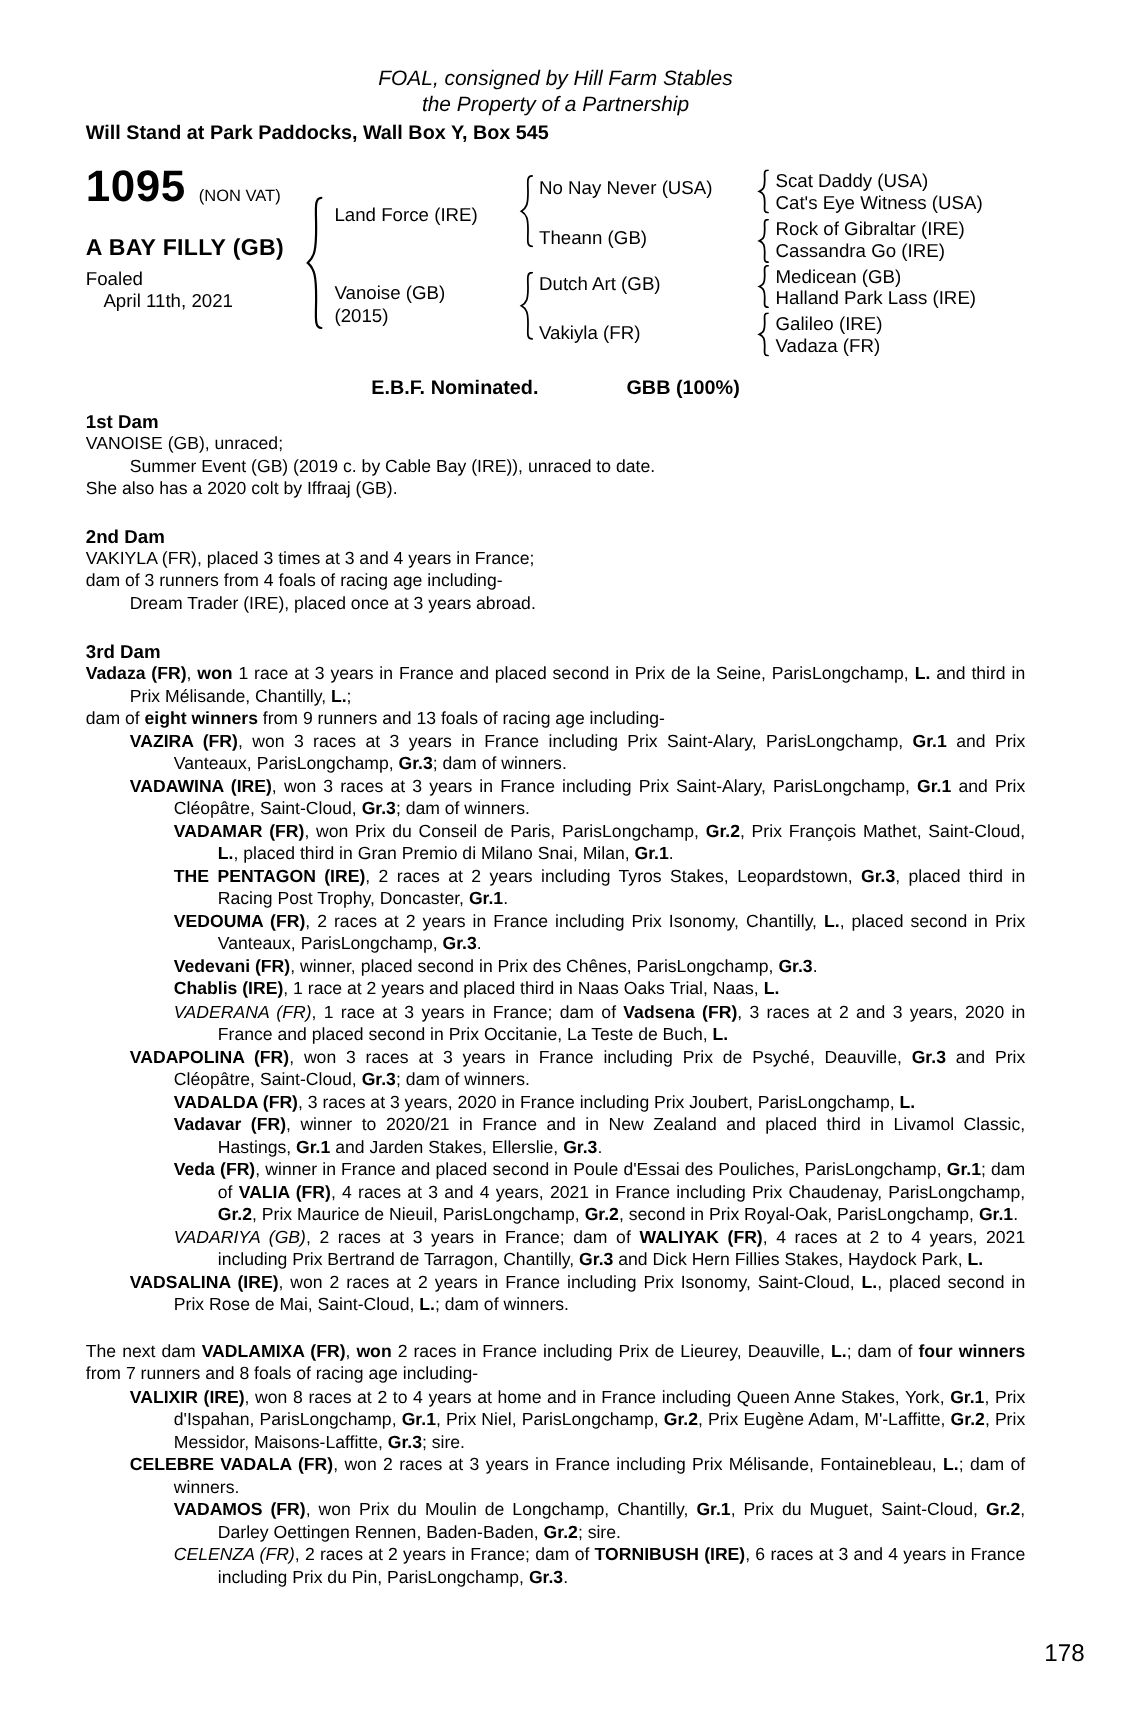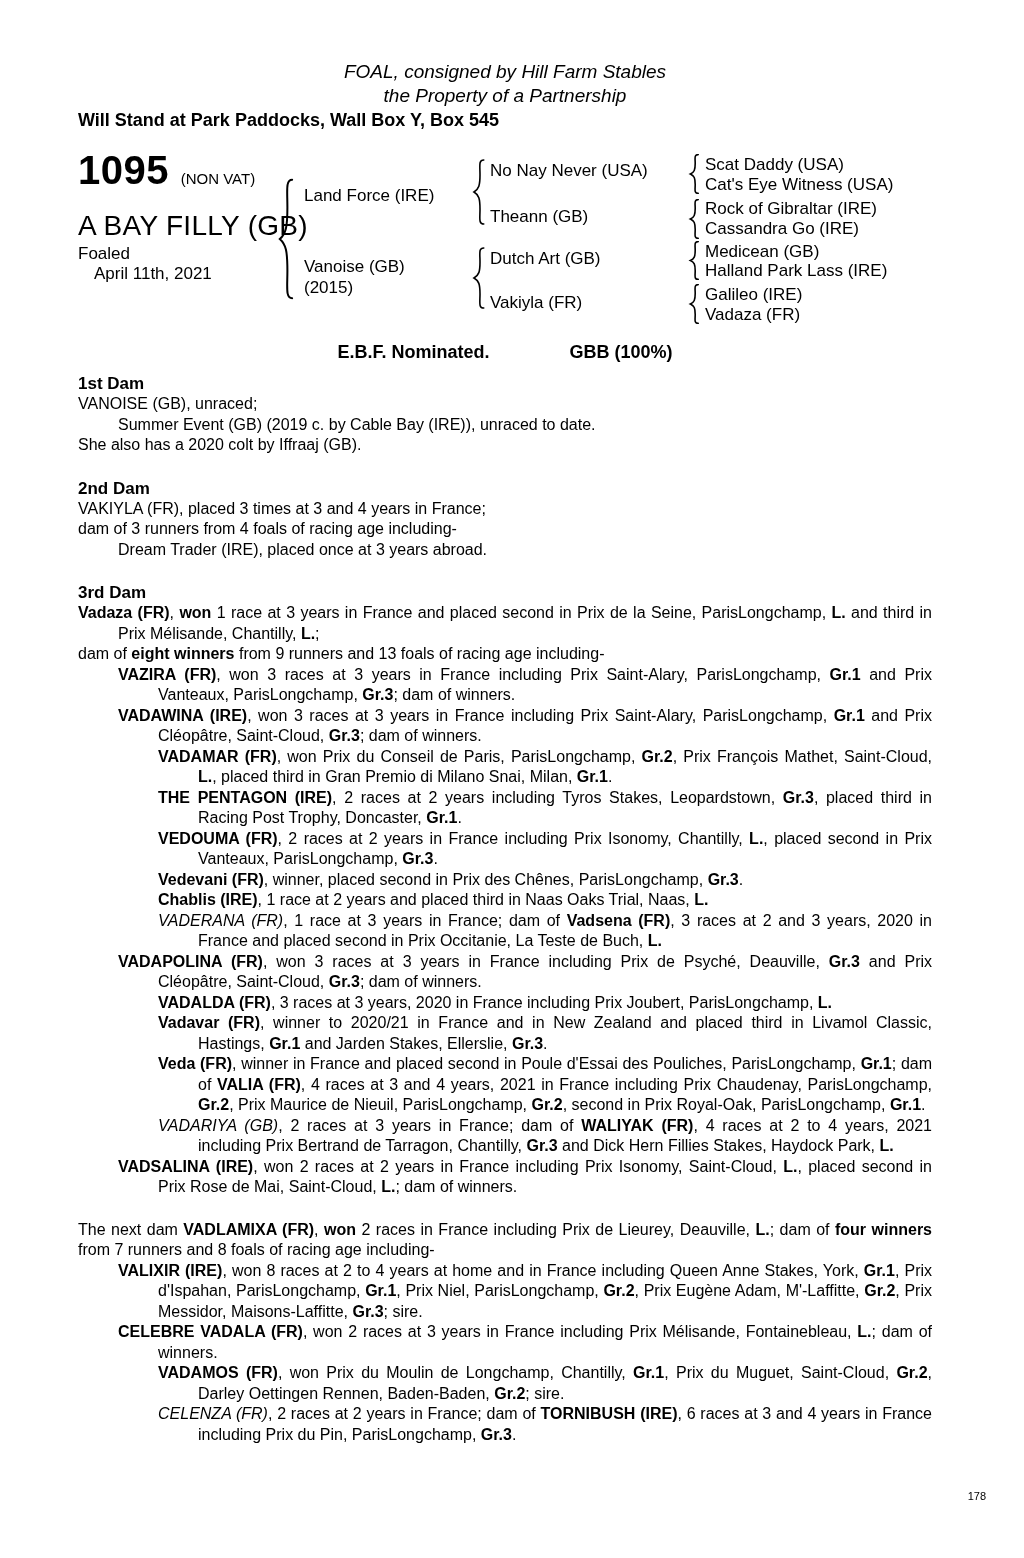--- a/index.html
+++ b/index.html
@@ -14,21 +14,21 @@
   }
   
   .hdr-line{ text-align:center; font-size:19px; line-height:24px; font-style:italic; }
   .stand-line{ font-size:18px; line-height:23px; font-weight:bold; margin-top:1px; }
   
   .pedigree{ position:relative; height:184px; margin-top:16px; font-size:17px; line-height:19px; }
   .pedigree div{ white-space:nowrap; }
   .lot-row{ position:absolute; left:0; top:2px; }
   .lot-number{ display:inline; font-size:40px; font-weight:bold; letter-spacing:.5px; line-height:1; }
   .lot-vat{ display:inline; font-size:15px; margin-left:7px; }
-  .horse-name{ position:absolute; left:0; top:68px; font-size:28px; font-weight:normal; letter-spacing:.3px; }
+  .horse-name{ position:absolute; left:0; top:68px; font-size:21px; font-weight:bold; letter-spacing:.3px; }
   .foaled-label{ position:absolute; left:0; top:96px; }
   .foaled-date{ position:absolute; left:16px; top:116px; }
   .sire{ position:absolute; left:226px; top:38px; }
   .dam{ position:absolute; left:226px; top:108px; line-height:21px; }
   .gp{ position:absolute; left:412px; }
   .gp-0{ top:13px } .gp-1{ top:59px } .gp-2{ top:101px } .gp-3{ top:145px }
   .ggp{ position:absolute; left:627px; }
   .g-0{ top:7px } .g-1{ top:27px } .g-2{ top:51px } .g-3{ top:71px }
   .g-4{ top:94px } .g-5{ top:113px } .g-6{ top:137px } .g-7{ top:157px }
   .brace{ position:absolute; display:block; }
@@ -49,21 +49,21 @@
   .dam-section:first-child{ margin-top:10px; }
   .section-heading{ font-weight:bold; font-size:17px; line-height:21px; }
   .para{ text-align:justify; }
   .indent-0{ margin-left:0; }
   .indent-1{ margin-left:40px; }
   .indent-2{ margin-left:80px; }
   .hang{ padding-left:40px; text-indent:-40px; }
   .b{ font-weight:bold; }
   .i{ font-style:italic; }
   
-  .page-number{ position:absolute; right:38px; top:1490px; font-size:11px; }
+  .page-number{ position:absolute; right:38px; top:1490px; font-size:22px; }
 </style>
 </head>
 <body>
 
 <div class="page">
 
   <div class="hdr-line">FOAL, consigned by Hill Farm Stables</div>
   <div class="hdr-line">the Property of a Partnership</div>
   <div class="stand-line">Will Stand at Park Paddocks, Wall Box Y, Box 545</div>
 

